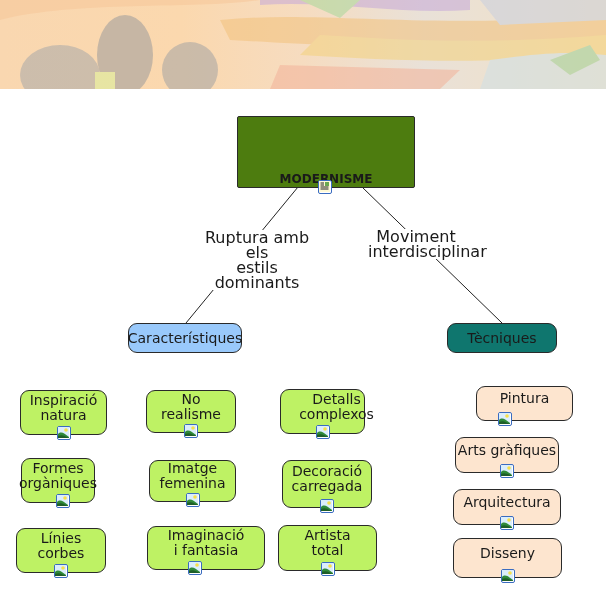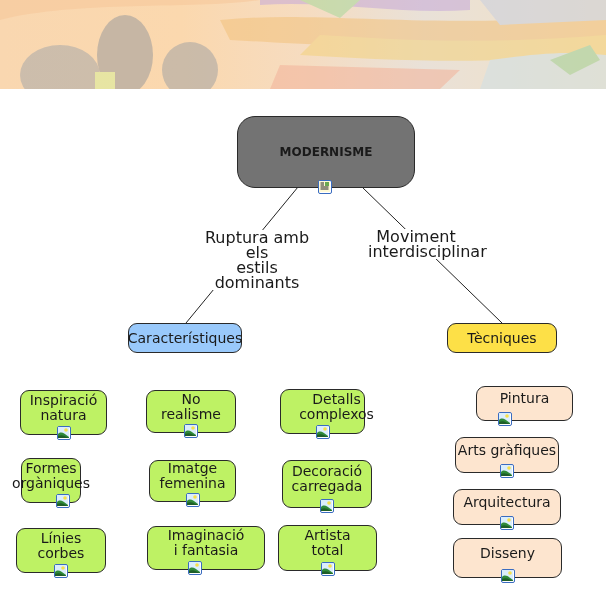--- a/index.html
+++ b/index.html
@@ -5,23 +5,23 @@
   html, body { margin: 0; padding: 0; background: #ffffff; }
   body { width: 606px; height: 591px; position: relative; overflow: hidden;
          font-family: "DejaVu Sans", "Liberation Sans", sans-serif; color: #1a1a1a; }
   .banner { position: absolute; left: 0; top: 0; width: 606px; height: 89px; overflow: hidden;
             background: linear-gradient(90deg, #f9d7b0 0%, #fbd8ae 30%, #f6dcc0 50%, #e9e1d8 70%, #f3e1c3 100%); }
   .banner svg { position: absolute; left: 0; top: 0; }
   .lines { position: absolute; left: 0; top: 0; }
   .node { position: absolute; box-sizing: border-box; border: 1px solid #2a2a2a; border-radius: 9px;
           display: flex; align-items: center; justify-content: center; text-align: center;
           font-size: 14px; line-height: 15px; }
-  .node.root { background: #737373; font-weight: bold; font-size: 12px; border-radius: 18px; }
+  .node.root { background: #4d7c0f; font-weight: bold; font-size: 12px; border-radius: 2px; align-items: flex-end; }
   .node.car { background: #99c9fb; }
-  .node.tec { background: #fde047; }
+  .node.tec { background: #0f766e; }
   .node.c-leaf { background: #bef264; padding-bottom: 10px; }
   .node.t-leaf { background: #fde5cf; padding-bottom: 10px; }
   .node .txt { white-space: pre-line; }
   .link-label { position: absolute; background: #fff; font-size: 16px; line-height: 15px;
                 text-align: center; white-space: pre-line; padding: 0 2px; }
   .res-icon { position: absolute; width: 14px; height: 14px; box-sizing: border-box;
               border: 1.5px solid #3a6cc0; background: #fff; border-radius: 2px; }
   .res-icon svg { display: block; }
 </style>
 </head>
@@ -75,21 +75,21 @@
   <span class="txt">Característiques</span>
 </div>
 <div class="node tec" style="left:447px; top:323px; width:110px; height:30px;">
   <span class="txt">Tècniques</span>
 </div>
 
 <div class="node c-leaf" style="left:20px; top:390px; width:87px; height:45px;">
   <span class="txt">Inspiració
 natura</span>
 </div>
-<div class="node c-leaf" style="left:21px; top:458px; width:60px; height:45px;">
+<div class="node c-leaf" style="left:21px; top:458px; width:74px; height:45px;">
   <span class="txt">Formes
 orgàniques</span>
 </div>
 <div class="node c-leaf" style="left:16px; top:528px; width:90px; height:45px;">
   <span class="txt">Línies
 corbes</span>
 </div>
 <div class="node c-leaf" style="left:146px; top:390px; width:90px; height:43px;">
   <span class="txt">No
 realisme</span>

